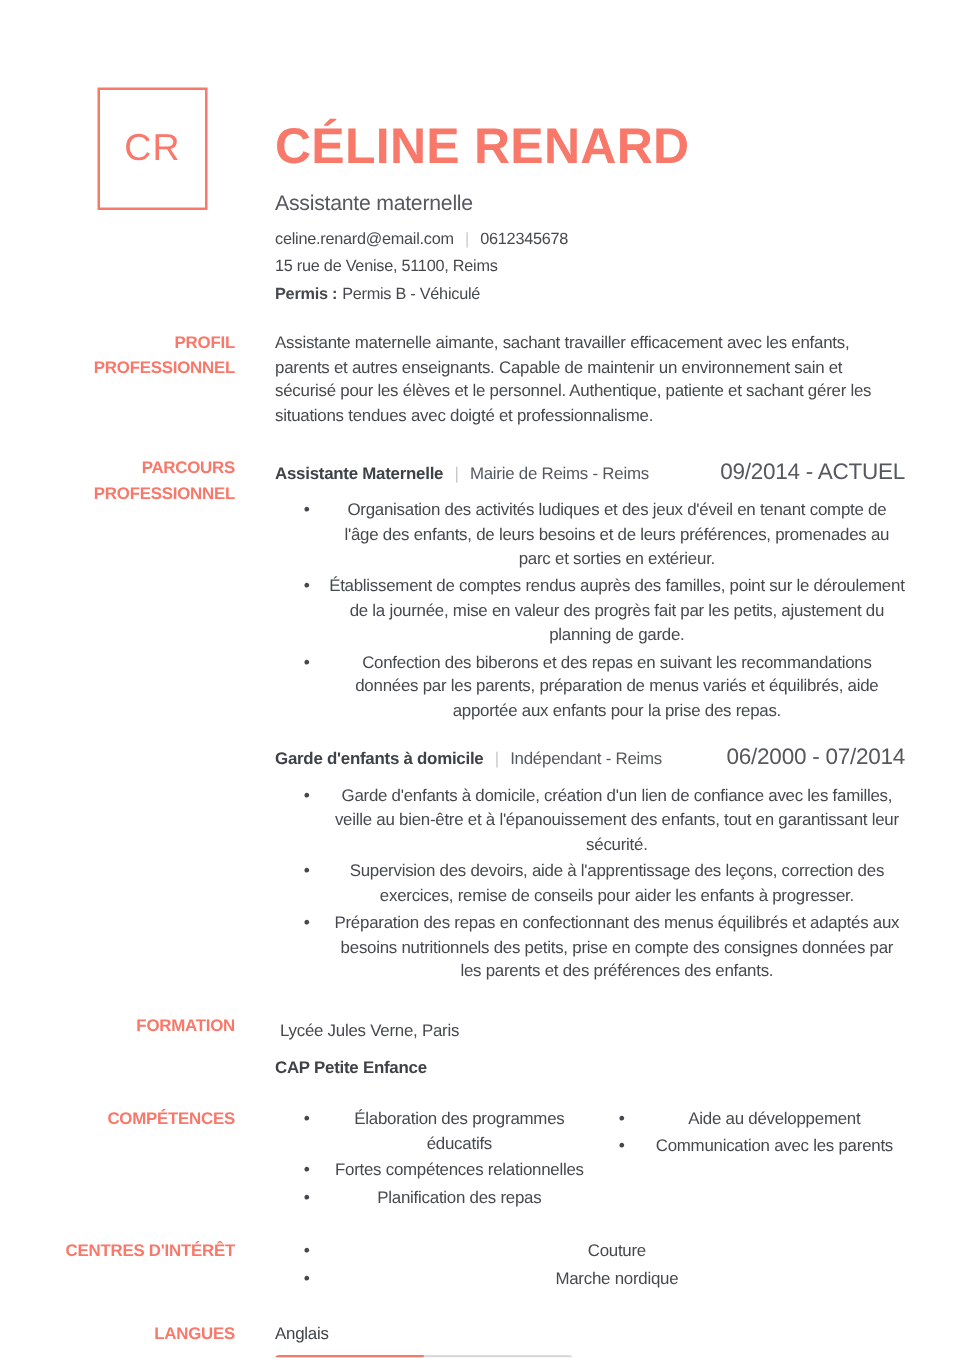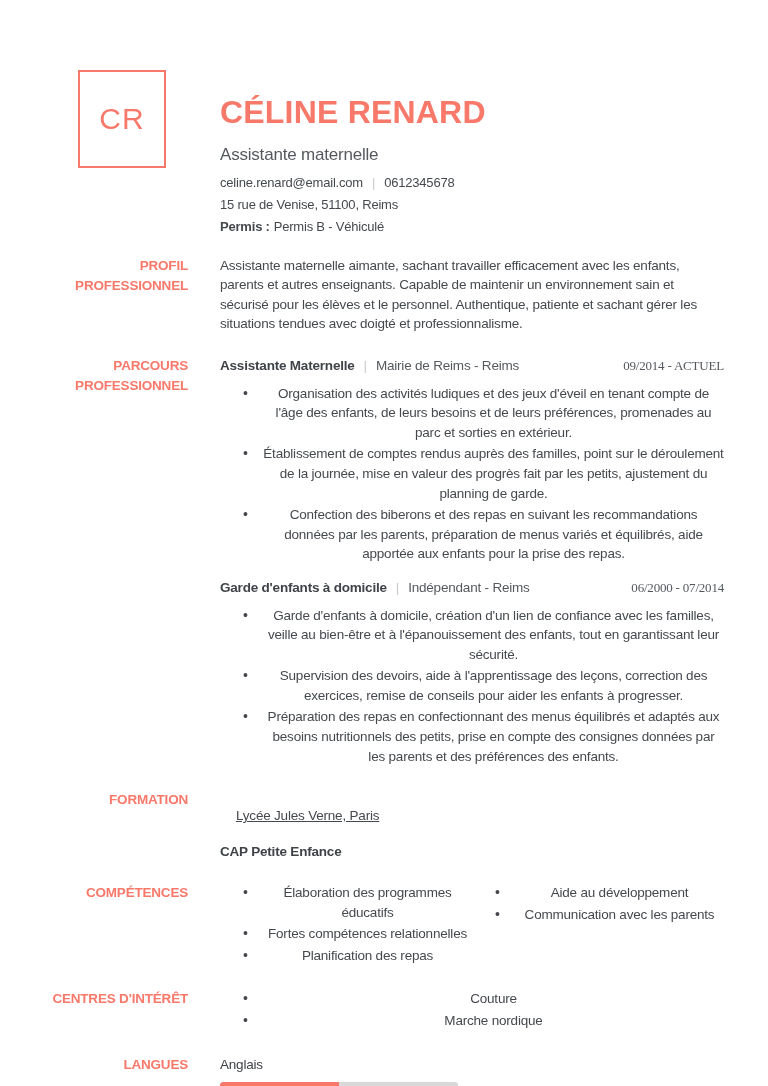--- a/index.html
+++ b/index.html
@@ -18,21 +18,21 @@
   }
   
   .logo{
     position:absolute;left:78px;top:70px;width:88px;height:98px;
     border:2px solid var(--accent);color:var(--accent);
     display:flex;align-items:center;justify-content:center;
     font-size:30px;letter-spacing:1px;
   }
   .header-text{padding-left:180px;}
   .name{
-    margin:0;color:var(--accent);font-size:32px;font-weight:bold;
+    margin:0;color:var(--accent);font-size:40px;font-weight:bold;
     letter-spacing:0.2px;line-height:1.05;
   }
   .subtitle{margin:15px 0 10px;font-size:17px;color:var(--muted);}
   .contact-line{font-size:13px;margin:7px 0;color:var(--text);}
   .sep{color:var(--separator);margin:0 9px;}
   .permit-label{font-weight:bold;margin-right:4px;}
   
   .section{
     display:grid;grid-template-columns:148px 1fr;column-gap:32px;
     margin-top:22px;font-size:13.5px;line-height:1.45;
@@ -41,31 +41,31 @@
     color:var(--accent);font-weight:bold;font-size:13.5px;
     text-align:right;line-height:1.5;
   }
   .profile-text{margin:0;}
   
   .job{margin-bottom:14px;}
   .job:last-child{margin-bottom:0;}
   .job-header{display:flex;justify-content:space-between;align-items:baseline;gap:12px;}
   .job-title{font-weight:bold;color:#3F4348;white-space:nowrap;}
   .job-company{color:var(--muted);white-space:nowrap;}
-  .job-dates{color:var(--muted);font-size:13px;white-space:nowrap;margin-left:12px;font-family:Liberation Serif, serif;}
+  .job-dates{color:var(--muted);font-size:18px;white-space:nowrap;margin-left:12px;}
   
   ul.bullets{list-style:none;margin:8px 0 0;padding:0;}
   ul.bullets li{position:relative;padding-left:43px;margin-bottom:2px;text-align:center;}
   ul.bullets li::before{
     content:"\2022";position:absolute;left:23px;top:-1px;
     color:var(--text);font-size:14px;
   }
   ul.bullets.tight{margin-top:0;}
   
-  .edu-school{margin:16px;text-decoration:underline;}
+  .edu-school{margin:4px;}
   .edu-degree{margin:9px 0 0;font-weight:bold;color:#3F4348;}
   
   .skills-grid{display:grid;grid-template-columns:1fr 1fr;column-gap:0;}
   
   .lang-name{font-weight:normal;color:#3F4348;margin:0;}
   .lang-bar{
     width:238px;height:6px;background:var(--bar_track);
     border-radius:3px;overflow:hidden;margin:8px 0 7px;
   }
   .lang-fill{height:100%;background:var(--accent);border-radius:3px 0 0 3px;}

